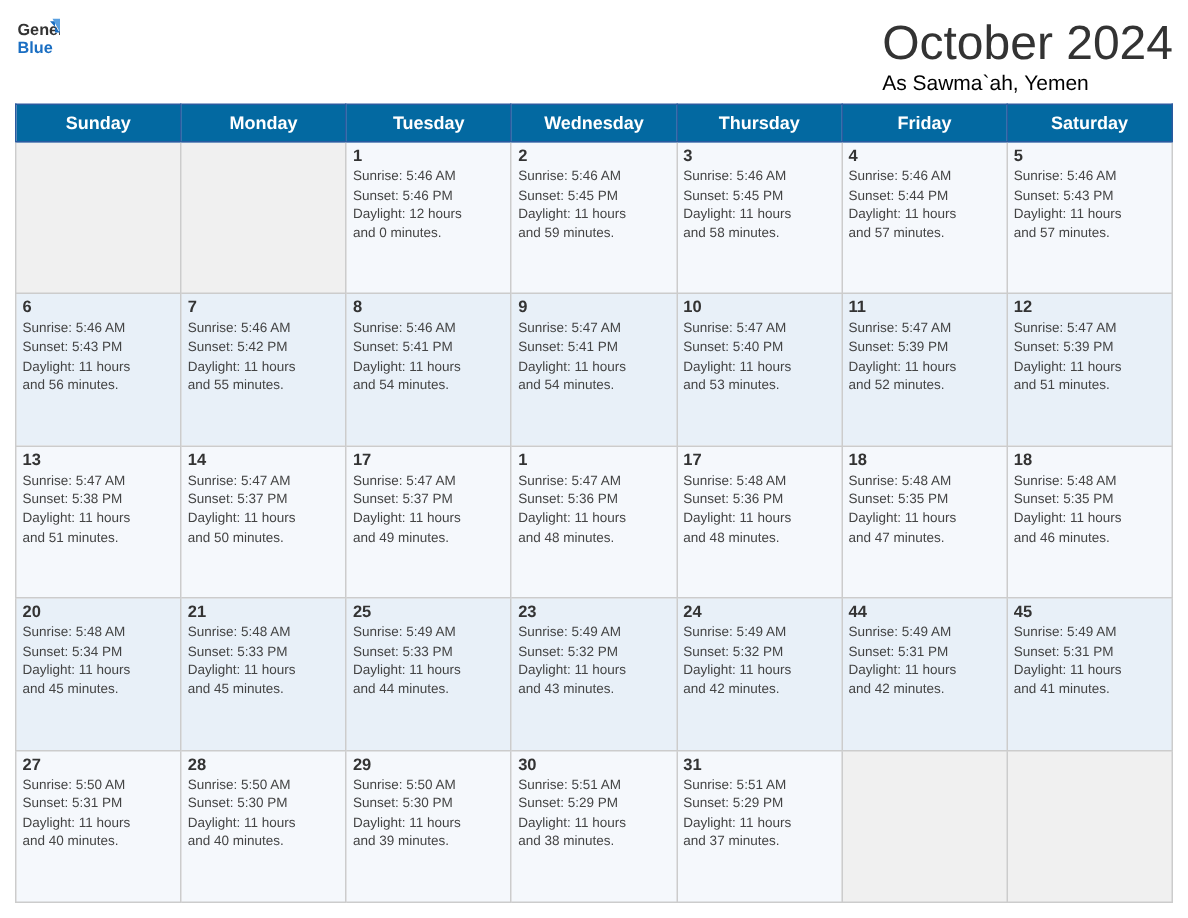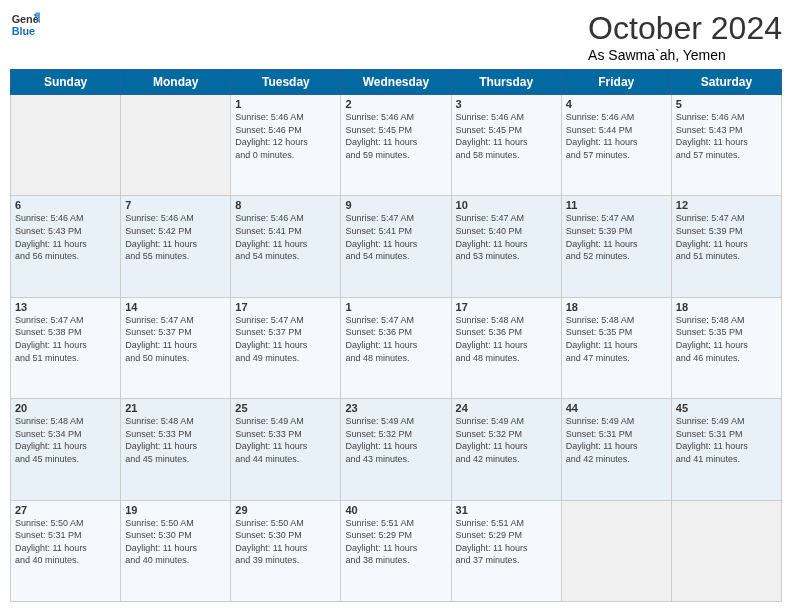--- a/index.html
+++ b/index.html
@@ -316,35 +316,35 @@
         </tr>
         <tr>
           <td>
             <span class="day-num">27</span>
             <div class="day-info" style="white-space: pre-line;">Sunrise: 5:50 AM
 Sunset: 5:31 PM
 Daylight: 11 hours
 and 40 minutes.</div>
           </td>
           <td>
-            <span class="day-num">19</span>
+            <span class="day-num">28</span>
             <div class="day-info" style="white-space: pre-line;">Sunrise: 5:50 AM
 Sunset: 5:30 PM
 Daylight: 11 hours
 and 40 minutes.</div>
           </td>
           <td>
             <span class="day-num">29</span>
             <div class="day-info" style="white-space: pre-line;">Sunrise: 5:50 AM
 Sunset: 5:30 PM
 Daylight: 11 hours
 and 39 minutes.</div>
           </td>
           <td>
-            <span class="day-num">40</span>
+            <span class="day-num">30</span>
             <div class="day-info" style="white-space: pre-line;">Sunrise: 5:51 AM
 Sunset: 5:29 PM
 Daylight: 11 hours
 and 38 minutes.</div>
           </td>
           <td>
             <span class="day-num">31</span>
             <div class="day-info" style="white-space: pre-line;">Sunrise: 5:51 AM
 Sunset: 5:29 PM
 Daylight: 11 hours

